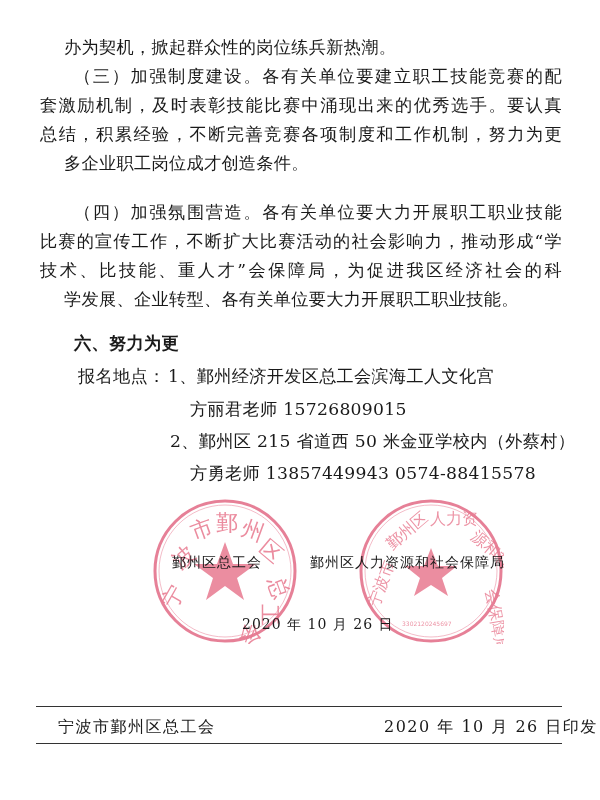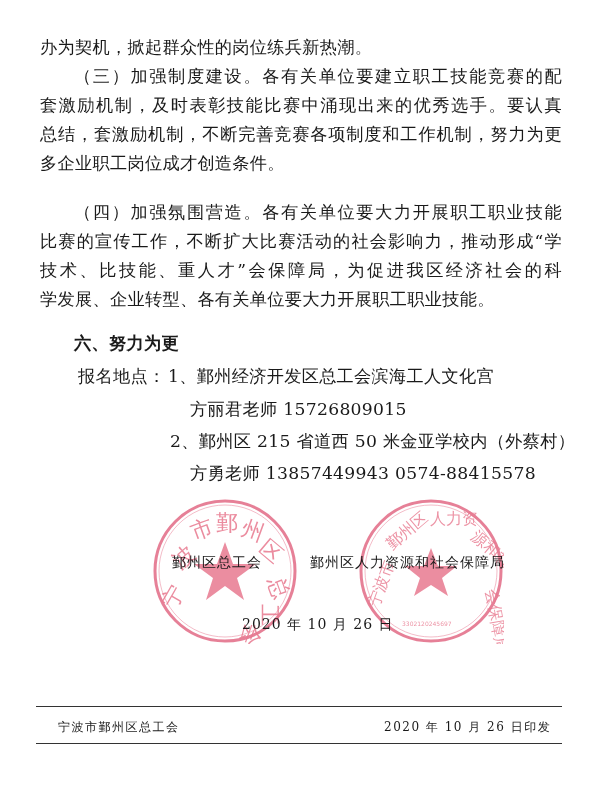--- a/index.html
+++ b/index.html
@@ -5,39 +5,39 @@
     html, body { margin: 0; padding: 0; }
     body {
       width: 600px; height: 800px; background: #ffffff; position: relative; overflow: hidden;
       font-family: "DejaVu Serif", "Liberation Serif", serif; color: #1a1a1a;
     }
     .line {
       position: absolute; left: 40px; width: 522px; height: 29px;
       font-size: 17.2px; line-height: 29px; white-space: nowrap; letter-spacing: 0.3px;
       text-align: justify; text-align-last: justify;
     }
-    .line.last { text-align-last: left; }
+    .line.last { text-align-last: left; margin-left: 24px; }
     .indent { left: 74px; width: 488px; font-family: Liberation Serif, serif; }
     .heading { left: 74px; width: auto; font-weight: bold; text-align-last: left; }
     .plain { width: auto; text-align-last: left; }
     .stamp { position: absolute; }
     .sig {
       position: absolute; font-size: 14px; line-height: 24px; white-space: nowrap; letter-spacing: 1px;
     }
     .rule { position: absolute; left: 36px; width: 526px; height: 0; border-top: 1.6px solid #333; }
-    .footer-text { position: absolute; top: 716px; font-size: 12px; line-height: 22px; white-space: nowrap; letter-spacing: 1.5px; }
+    .footer-text { position: absolute; top: 716px; font-size: 16px; line-height: 22px; white-space: nowrap; letter-spacing: 1.5px; }
   </style>
 </head>
 <body>
 
 <div class="line last" style="top:33px">办为契机，掀起群众性的岗位练兵新热潮。</div>
 
 <div class="line indent" style="top:62px">（三）加强制度建设。各有关单位要建立职工技能竞赛的配</div>
 <div class="line" style="top:91px">套激励机制，及时表彰技能比赛中涌现出来的优秀选手。要认真</div>
-<div class="line" style="top:120px">总结，套激励机制，不断完善竞赛各项制度和工作机制，努力为更</div>
+<div class="line" style="top:120px">总结，积累经验，不断完善竞赛各项制度和工作机制，努力为更</div>
 <div class="line last" style="top:149px">多企业职工岗位成才创造条件。</div>
 
 <div class="line indent" style="top:198px">（四）加强氛围营造。各有关单位要大力开展职工职业技能</div>
 <div class="line" style="top:227px">比赛的宣传工作，不断扩大比赛活动的社会影响力，推动形成“学</div>
 <div class="line" style="top:256px">技术、比技能、重人才”会保障局，为促进我区经济社会的科</div>
 <div class="line last" style="top:285px">学发展、企业转型、各有关单位要大力开展职工职业技能。</div>
 
 <div class="line heading" style="top:329px">六、努力为更</div>
 <div class="line plain" style="left:78px;top:362px">报名地点：</div>
 <div class="line plain" style="left:168px;top:362px">1、鄞州经济开发区总工会滨海工人文化宫</div>

